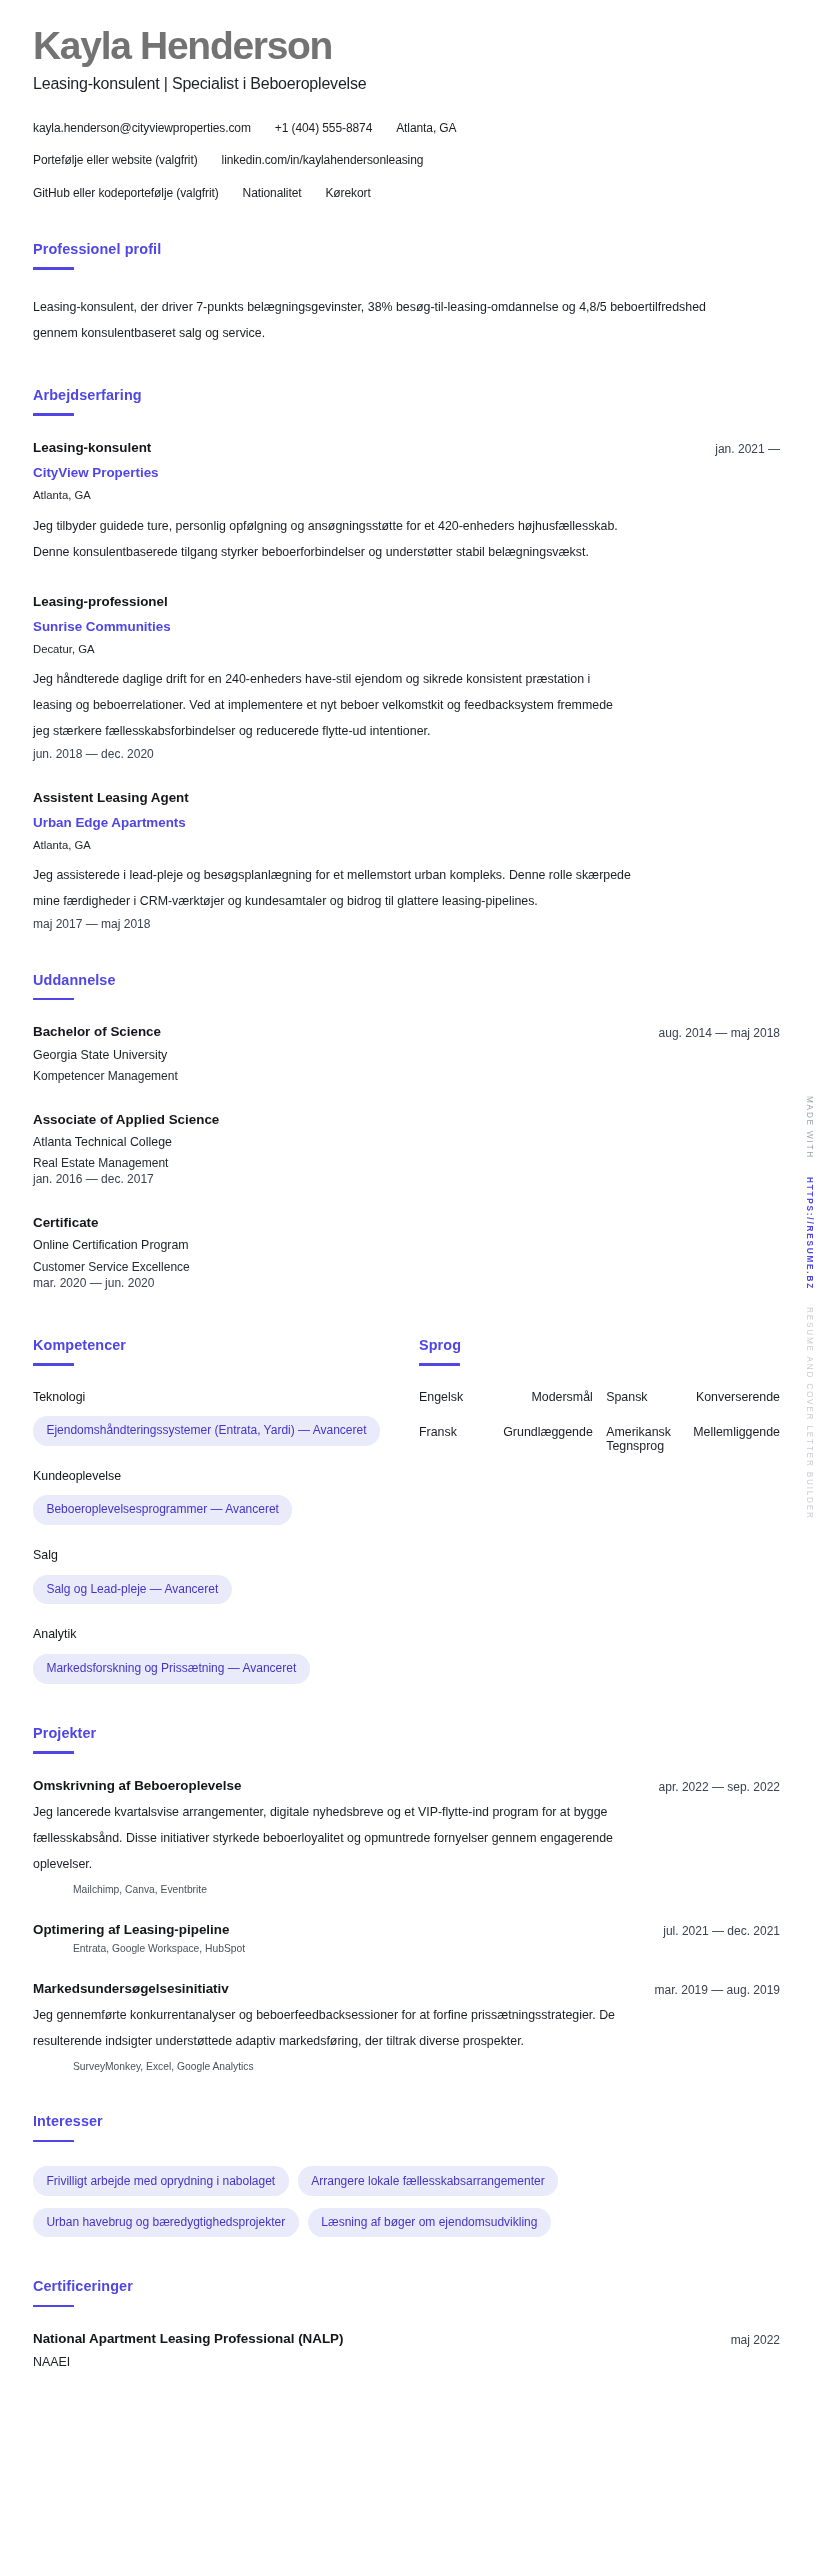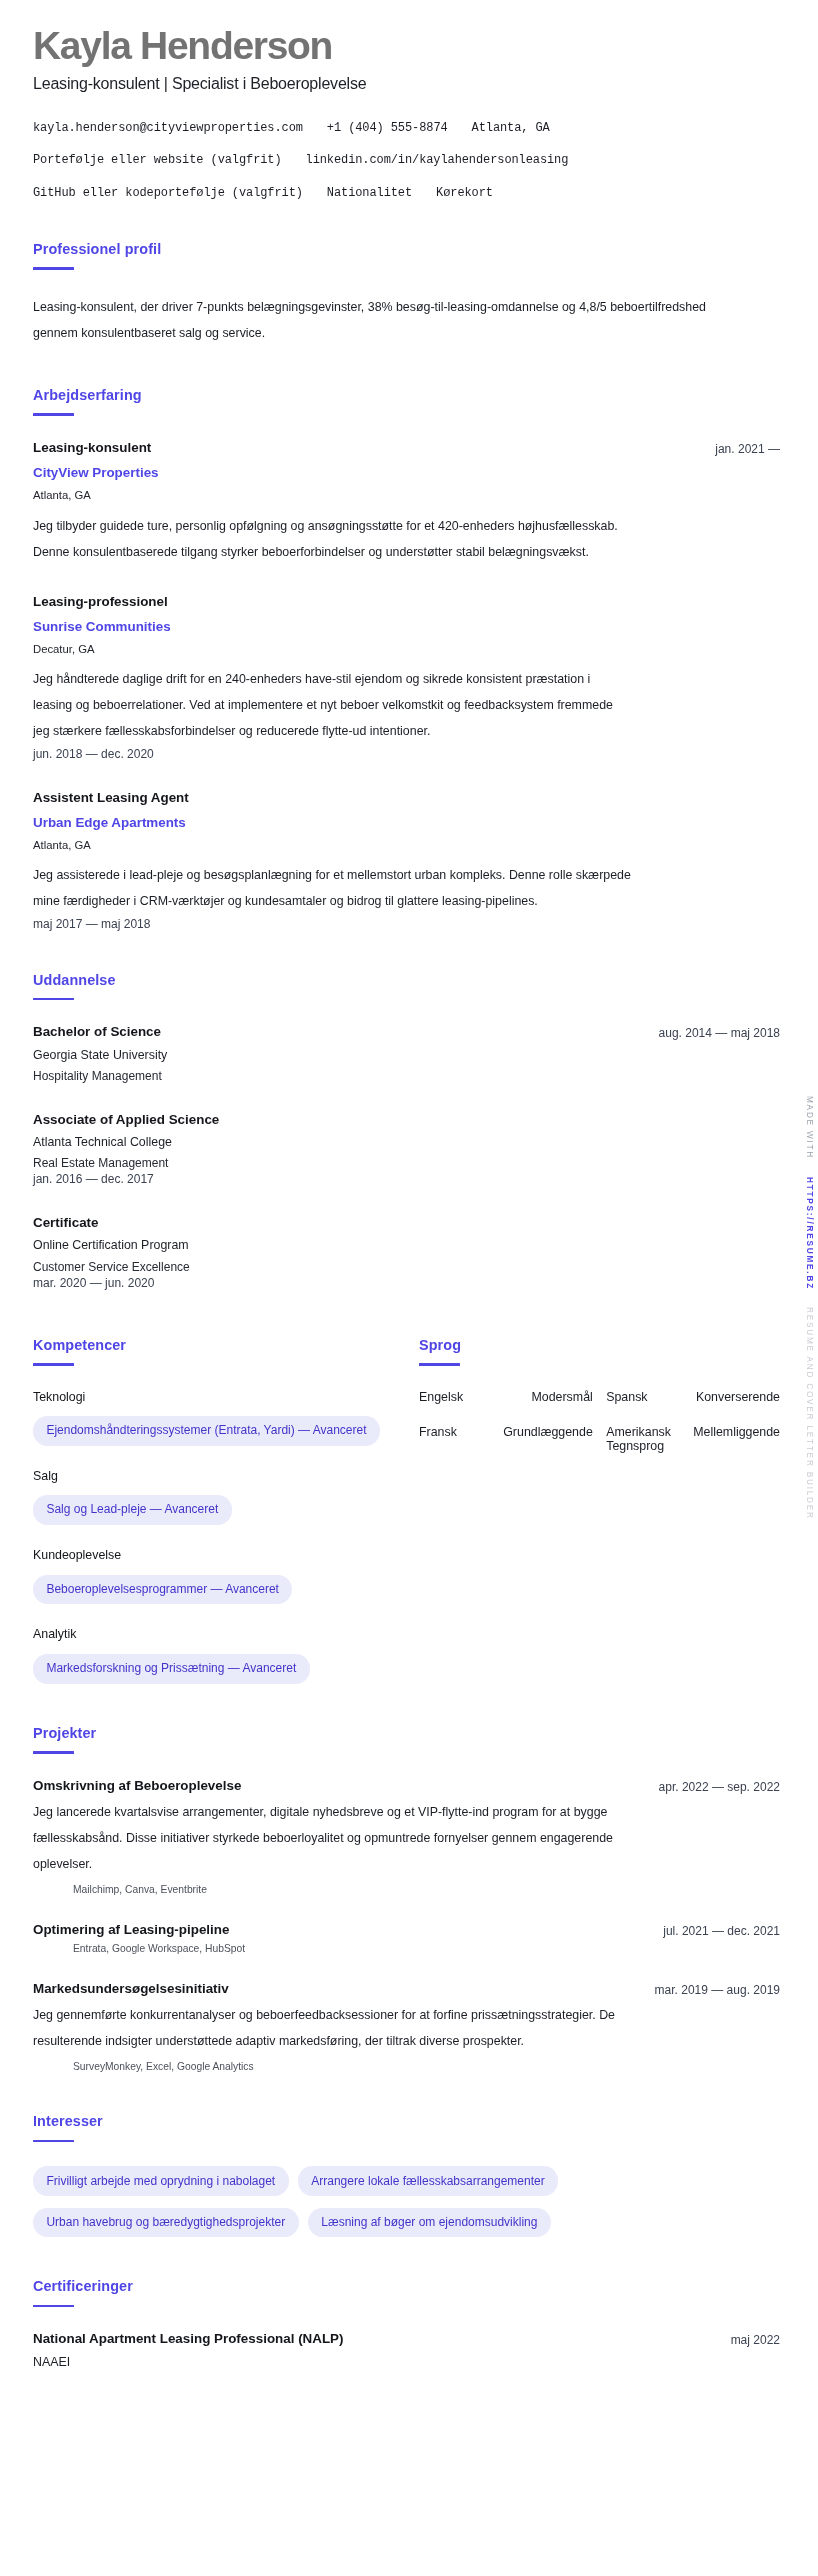--- a/index.html
+++ b/index.html
@@ -18,21 +18,21 @@
     font-family:"Liberation Sans", sans-serif;color:#16181d;overflow-x:hidden;
   }
   .page{padding:24px 38px 20.6px 33px;}
 
   
   .name{font-size:39px;font-weight:700;letter-spacing:-1.3px;line-height:1.12;margin:0 0 7.2px;color:#737373;}
   .subtitle{font-size:16px;font-weight:400;color:#1d2027;margin:0 0 28px;letter-spacing:-0.2px;}
   .contact{margin-bottom:0;}
   .contact-row{display:flex;gap:24px;font-size:12px;letter-spacing:-0.1px;color:#1b1e25;}
   .contact-row + .contact-row{margin-top:18.5px;}
-  .contact-row span{white-space:nowrap;font-family:Liberation Mono, monospace;}
+  .contact-row span{white-space:nowrap;}
 
   
   .section{margin-top:41px;}
   .section-title{color:var(--accent);font-size:14.4px;font-weight:700;margin:0;letter-spacing:0.1px;}
   .section-rule{width:41px;height:2.6px;background:var(--accent);margin-top:10.3px;border-radius:0.5px;}
   .section-body{margin-top:24px;}
 
   .profile-text{font-size:12.4px;line-height:26px;max-width:690px;margin:0;color:#1b1e25;}
 
   
@@ -158,21 +158,21 @@
 
   <section class="section">
     <h2 class="section-title">Uddannelse</h2>
     <div class="section-rule"></div>
     <div class="section-body">
 
       <div class="entry">
         <div class="entry-main">
           <h3 class="edu-degree">Bachelor of Science</h3>
           <div class="edu-school">Georgia State University</div>
-          <div class="edu-field">Hospitality Management</div>
+          <div class="edu-field">Kompetencer Management</div>
         </div>
         <div class="entry-dates">aug. 2014 — maj 2018</div>
       </div>
 
       <div class="entry">
         <div class="entry-main">
           <h3 class="edu-degree">Associate of Applied Science</h3>
           <div class="edu-school">Atlanta Technical College</div>
           <div class="edu-field">Real Estate Management</div>
         </div>
@@ -195,26 +195,26 @@
 
     <section>
       <h2 class="section-title">Kompetencer</h2>
       <div class="section-rule"></div>
       <div class="section-body">
         <div class="skill-cat">
           <h3 class="skill-label">Teknologi</h3>
           <span class="pill">Ejendomshåndteringssystemer (Entrata, Yardi) — Avanceret</span>
         </div>
         <div class="skill-cat">
+          <h3 class="skill-label">Kundeoplevelse</h3>
+          <span class="pill">Beboeroplevelsesprogrammer — Avanceret</span>
+        </div>
+        <div class="skill-cat">
           <h3 class="skill-label">Salg</h3>
           <span class="pill">Salg og Lead-pleje — Avanceret</span>
-        </div>
-        <div class="skill-cat">
-          <h3 class="skill-label">Kundeoplevelse</h3>
-          <span class="pill">Beboeroplevelsesprogrammer — Avanceret</span>
         </div>
         <div class="skill-cat">
           <h3 class="skill-label">Analytik</h3>
           <span class="pill">Markedsforskning og Prissætning — Avanceret</span>
         </div>
       </div>
     </section>
 
     <section>
       <h2 class="section-title">Sprog</h2>

